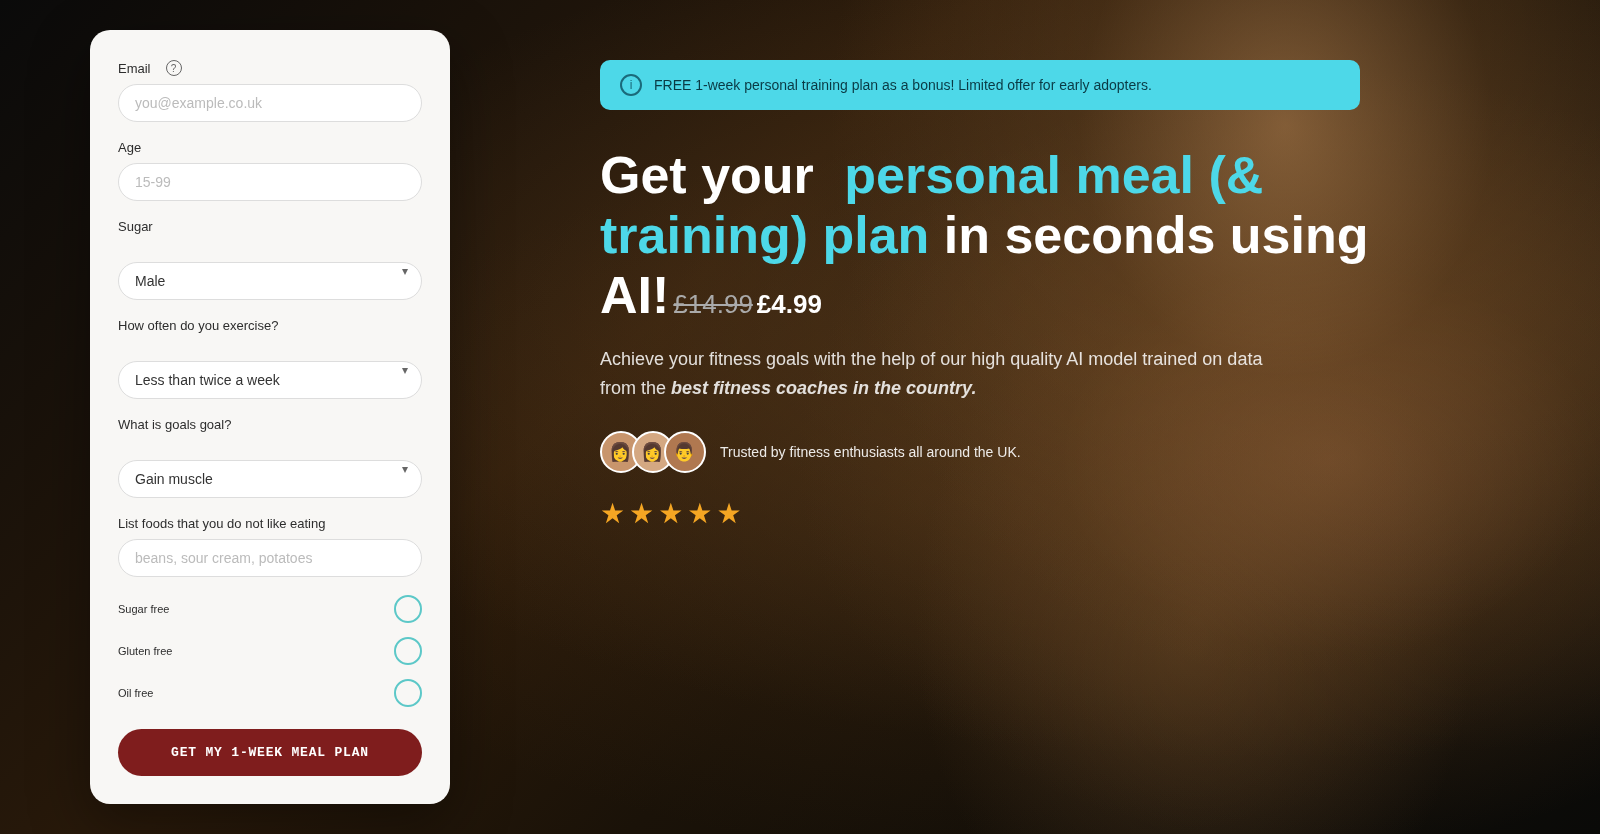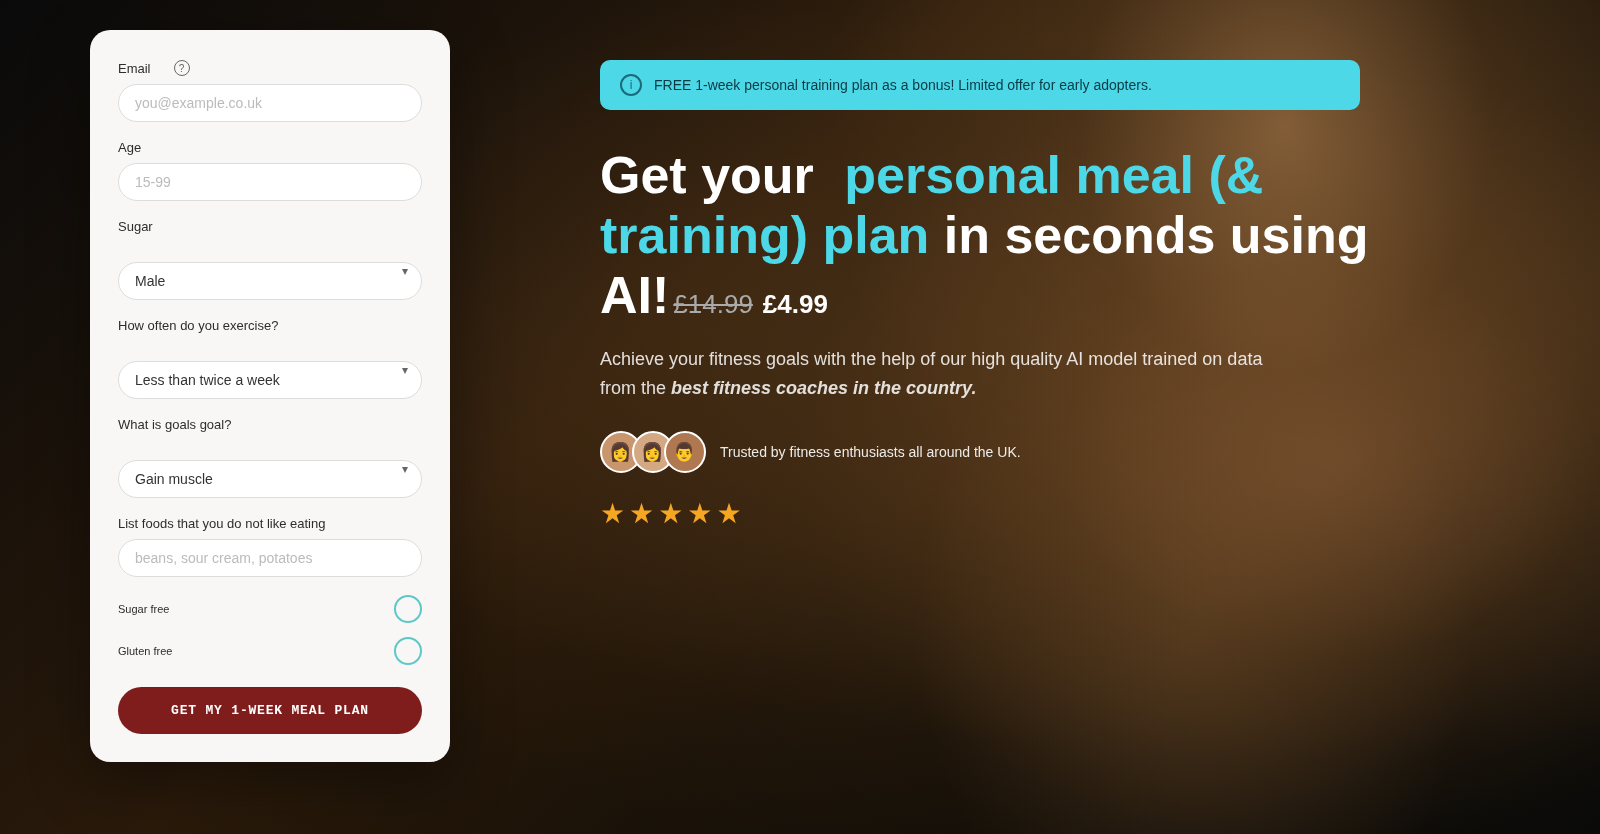--- a/index.html
+++ b/index.html
@@ -75,21 +75,21 @@
       margin-bottom: 18px;
     }
 
     .field-label {
       font-size: 13px;
       font-weight: 500;
       color: #2d2d2d;
       margin-bottom: 8px;
       display: flex;
       align-items: center;
-      gap: 23px;
+      gap: 15px;
     }
 
     .help-icon {
       width: 16px;
       height: 16px;
       border-radius: 50%;
       border: 1.5px solid #666;
       display: inline-flex;
       align-items: center;
       justify-content: center;
@@ -241,21 +241,21 @@
 
     .price-new {
       font-size: 26px;
       color: white;
       font-weight: 600;
     }
 
     .price-row {
       display: inline-flex;
       align-items: center;
-      gap: 10px;
+      gap: 4px;
       margin-left: 4px;
     }
 
     .description {
       font-size: 18px;
       color: rgba(255,255,255,0.85);
       max-width: 680px;
       line-height: 1.6;
       margin-bottom: 28px;
     }
@@ -391,20 +391,24 @@
         <div class="toggle-circle"></div>
       </div>
 
       
       <div class="toggle-row">
         <span class="toggle-label">Gluten free</span>
         <div class="toggle-circle"></div>
       </div>
 
       
+      <div class="toggle-row">
+        <span class="toggle-label">Oil free</span>
+        <div class="toggle-circle"></div>
+      </div>
 
       
       <button class="submit-btn">GET MY 1-WEEK MEAL PLAN</button>
     </div>
   </div>
 
   <div class="content-panel">
 
     <div class="promo-banner">
       <div class="info-icon-circle">i</div>

